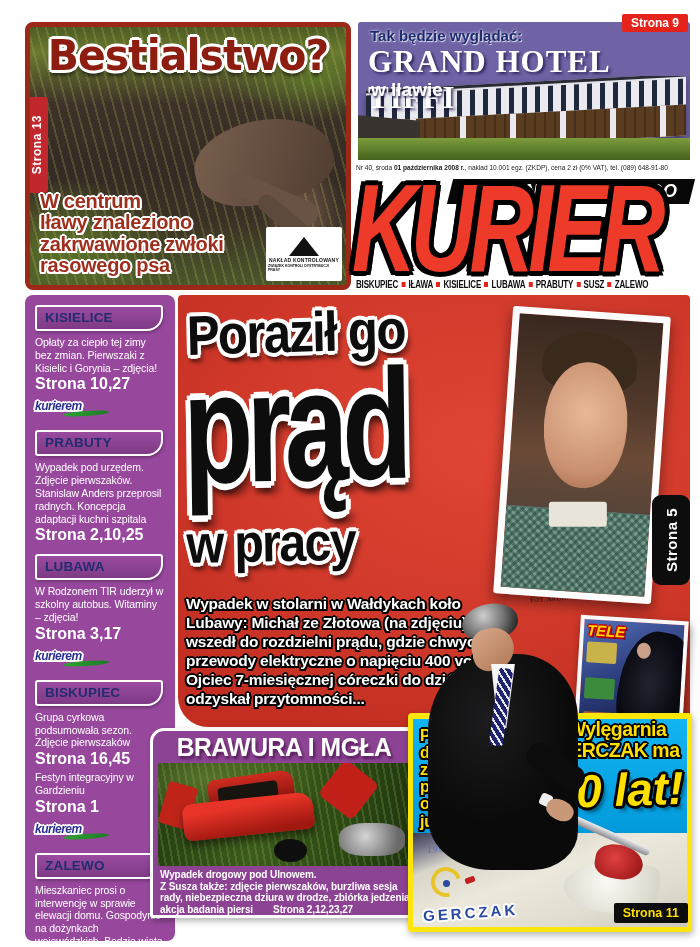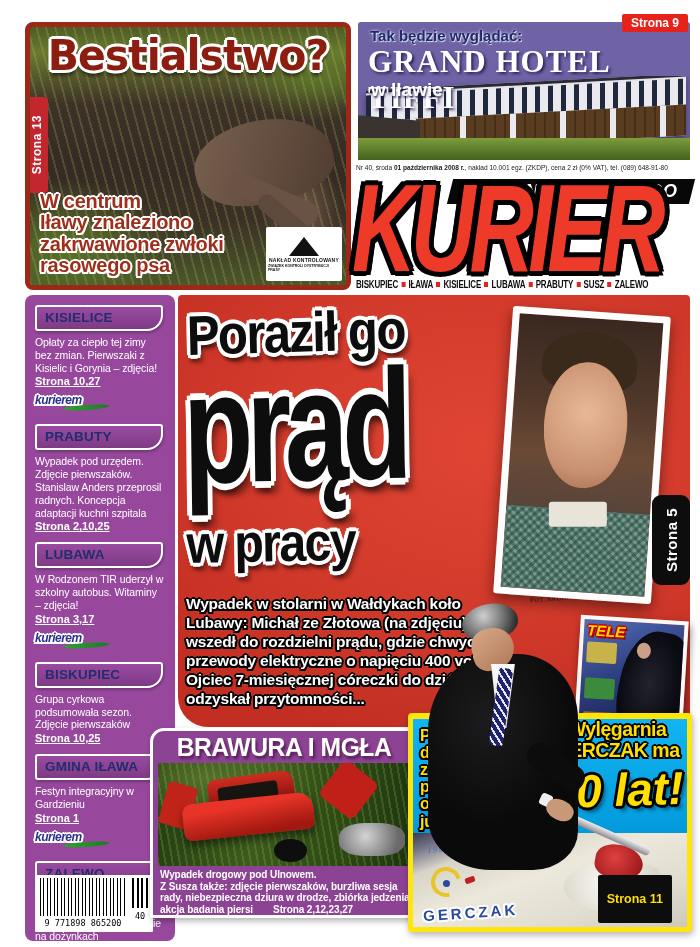--- a/index.html
+++ b/index.html
@@ -63,21 +63,21 @@
     text-shadow:-7px 0 0 #000,7px 0 0 #000,0 -5px 0 #000,0 5px 0 #000,-6px -4px 0 #000,6px -4px 0 #000,-6px 4px 0 #000,6px 4px 0 #000;}
   .towns{left:356px;top:279px;width:420px;transform:scaleX(.8);transform-origin:left top;display:flex;align-items:center;gap:4px;
     font-size:10px;font-weight:900;color:#0d0d0d;letter-spacing:-.2px;white-space:nowrap;}
   .town-sq{width:5px;height:5px;background:#e5231b;flex:0 0 auto;}
 
   
   .sidebar{left:25px;top:295px;width:150px;height:646px;background:#97489d;border-radius:8px;z-index:1;}
   .pill{margin:10px 12px 5px 10px;border:2px solid #fff;border-radius:3px 3px 16px 3px;background:linear-gradient(180deg,#9a4ba0,#7e3a85);
     color:#232c6e;font-weight:900;font-size:13.5px;padding:3px 0 4px 8px;letter-spacing:.2px;box-shadow:1px 2px 3px rgba(0,0,0,.25);}
   .sb-text{margin:0 10px 1px 10px;color:#fff;font-size:10.5px;font-weight:400;line-height:1.22;letter-spacing:-.1px;}
-  .sb-page{margin:0 10px 3px 10px;color:#fff;font-size:11px;font-weight:800;text-decoration:underline;}
+  .sb-page{margin:0 10px 3px 10px;color:#fff;font-size:16px;font-weight:800;}
   .klogo{position:relative;height:24px;margin:3px 10px 2px 10px;}
   .klogo span{font-size:12px;font-style:italic;font-weight:900;color:#2b2f8e;letter-spacing:-.5px;}
   .klogo i{position:absolute;left:28px;top:15px;width:46px;height:5px;background:linear-gradient(90deg,#2fa332,#1d7a24);border-radius:50%;transform:rotate(-4deg);}
   .barcode{left:10px;top:580px;width:118px;height:57px;background:#fff;border-radius:1px;}
   .bars-main{position:absolute;left:5px;top:3px;width:86px;height:38px;
     background:repeating-linear-gradient(90deg,#000 0 1.5px,#fff 1.5px 3px,#000 3px 4px,#fff 4px 7px);}
   .bars-addon{position:absolute;left:97px;top:3px;width:16px;height:30px;background:repeating-linear-gradient(90deg,#000 0 2px,#fff 2px 4.5px);}
   .bc-digits{position:absolute;left:0;top:43px;width:96px;text-align:center;font-family:"DejaVu Sans Mono",monospace;font-size:8.5px;color:#000;}
   .bc-addon{position:absolute;left:97px;top:36px;width:16px;text-align:center;font-family:"DejaVu Sans Mono",monospace;font-size:8.5px;color:#000;}
 
@@ -128,21 +128,21 @@
     background:linear-gradient(160deg,#3c3c50 0%,#6a6a80 8%,#d8d4c8 22%,#ece8dc 45%,#e0dcd0 75%,#ccc8bc 100%);}
   .cake-swirl{left:55%;top:30%;width:40%;height:55%;background:radial-gradient(circle at 40% 40%,#fcfcf8,#d8d4c8 70%,rgba(0,0,0,0) 75%);border-radius:50%;opacity:.9;}
   .cake-jam{right:44px;top:12px;width:48px;height:34px;background:radial-gradient(circle at 40% 40%,#e04040,#901010);border-radius:45% 55% 50% 40%;transform:rotate(10deg);}
   .cake-script{left:14px;top:4px;color:#4a6cc0;font-family:"Liberation Serif",serif;font-style:italic;transform:rotate(-5deg);font-size:9px;letter-spacing:1px;}
   .cake-script b{font-size:13px;font-weight:700;margin:0 6px;}
   .spiral{left:18px;bottom:30px;width:30px;height:30px;border:4px solid #e8c428;border-radius:50%;border-right-color:transparent;transform:rotate(30deg);}
   .spiral-dot{left:30px;bottom:40px;width:7px;height:7px;background:#2a4aa0;border-radius:50%;}
   .spiral-red{left:52px;bottom:44px;width:10px;height:6px;background:#c02020;border-radius:2px;transform:rotate(-20deg);}
   .ger-brand{left:10px;bottom:6px;font-size:15px;font-weight:900;color:#2a4aa0;letter-spacing:3px;transform:rotate(-4deg);}
   .knife{left:150px;top:95px;width:100px;height:8px;background:linear-gradient(180deg,#f0f0f0,#8a8a92);border-radius:2px 4px 4px 2px;transform:rotate(24deg);transform-origin:left center;z-index:1;}
-  .s11-tag{right:20px;bottom:9px;background:#0d0d0d;color:#ffdf00;font-size:12.5px;font-weight:900;padding:17px 9px;border-radius:2px;z-index:4;}
+  .s11-tag{right:4px;bottom:9px;background:#0d0d0d;color:#ffdf00;font-size:12.5px;font-weight:900;padding:3px 9px;border-radius:2px;z-index:4;}
 
   
   .suitman{left:428px;top:604px;width:150px;height:266px;z-index:4;pointer-events:none;}
   .sm-hair{left:34px;top:0;width:56px;height:36px;background:radial-gradient(circle at 40% 30%,#cfcfcf,#7a7a7a 45%,#2e2e2e 80%);border-radius:50% 50% 45% 45%;transform:rotate(-10deg);}
   .sm-face{left:44px;top:24px;width:42px;height:42px;background:linear-gradient(150deg,#d8a888,#b07858);border-radius:46% 54% 60% 40%;transform:rotate(-12deg);}
   .sm-torso{left:0;top:50px;width:150px;height:216px;background:radial-gradient(120px 150px at 40% 30%,#1c1c1e,#0a0a0a 70%);
     border-radius:46% 40% 30% 42% / 36% 30% 18% 24%;}
   .sm-shirt{left:58px;top:60px;width:34px;height:64px;background:linear-gradient(#fafafa,#d8d8d8);clip-path:polygon(15% 0,85% 0,60% 100%,35% 100%);}
   .sm-tie{left:66px;top:64px;width:14px;height:78px;background:repeating-linear-gradient(50deg,#20246e 0 4px,#e8e8f0 4px 6px);transform:rotate(8deg);border-radius:3px;}
   .sm-arm{left:96px;top:150px;width:64px;height:26px;background:#0c0c0c;border-radius:12px;transform:rotate(35deg);}
@@ -239,36 +239,29 @@
     <div class="sb-text">Wypadek pod urzędem. Zdjęcie pierwszaków. Stanislaw Anders przeprosil radnych. Koncepcja adaptacji kuchni szpitala</div>
     <div class="sb-page">Strona 2,10,25</div>
 
     <div class="pill">LUBAWA</div>
     <div class="sb-text">W Rodzonem TIR uderzył w szkolny autobus. Witaminy – zdjęcia!</div>
     <div class="sb-page">Strona 3,17</div>
     <div class="klogo"><span class="sw2">kurierem</span><i></i></div>
 
     <div class="pill">BISKUPIEC</div>
     <div class="sb-text">Grupa cyrkowa podsumowała sezon. Zdjęcie pierwszaków</div>
-    <div class="sb-page">Strona 10,25</div>
-
-    <div class="pill">GMINA IŁAWA</div>
+    <div class="sb-page">Strona 16,45</div>
+
     <div class="sb-text">Festyn integracyjny w Gardzieniu</div>
     <div class="sb-page">Strona 1</div>
     <div class="klogo"><span class="sw2">kurierem</span><i></i></div>
 
     <div class="pill">ZALEWO</div>
     <div class="sb-text">Mieszkaniec prosi o interwencję w sprawie elewacji domu. Gospodynie na dożynkach wojewódzkich. Będzie wiata w Gajdach. Pierwszaki z Boreczna – zdjęcie</div>
 
-    <div class="abs barcode">
-      <div class="bars-main"></div>
-      <div class="bars-addon"></div>
-      <div class="bc-digits">9 771898 865200</div>
-      <div class="bc-addon">40</div>
-    </div>
   </div>
 
   <div class="abs red-box">
     <div class="abs hl hl1">Poraził go</div>
     <div class="abs hl hl2">prąd</div>
     <div class="abs hl hl3">w pracy</div>
     <div class="abs lead sb2">Wypadek w stolarni w Wałdykach koło Lubawy: Michał ze Złotowa (na zdjęciu) wszedł do rozdzielni prądu, gdzie chwycił przewody elektryczne o napięciu 400 volt. Ojciec 7-miesięcznej córeczki do dziś nie odzyskał przytomności...</div>
     <div class="abs portrait">
       <div class="abs p-hair"></div>
       <div class="abs p-face"></div>

